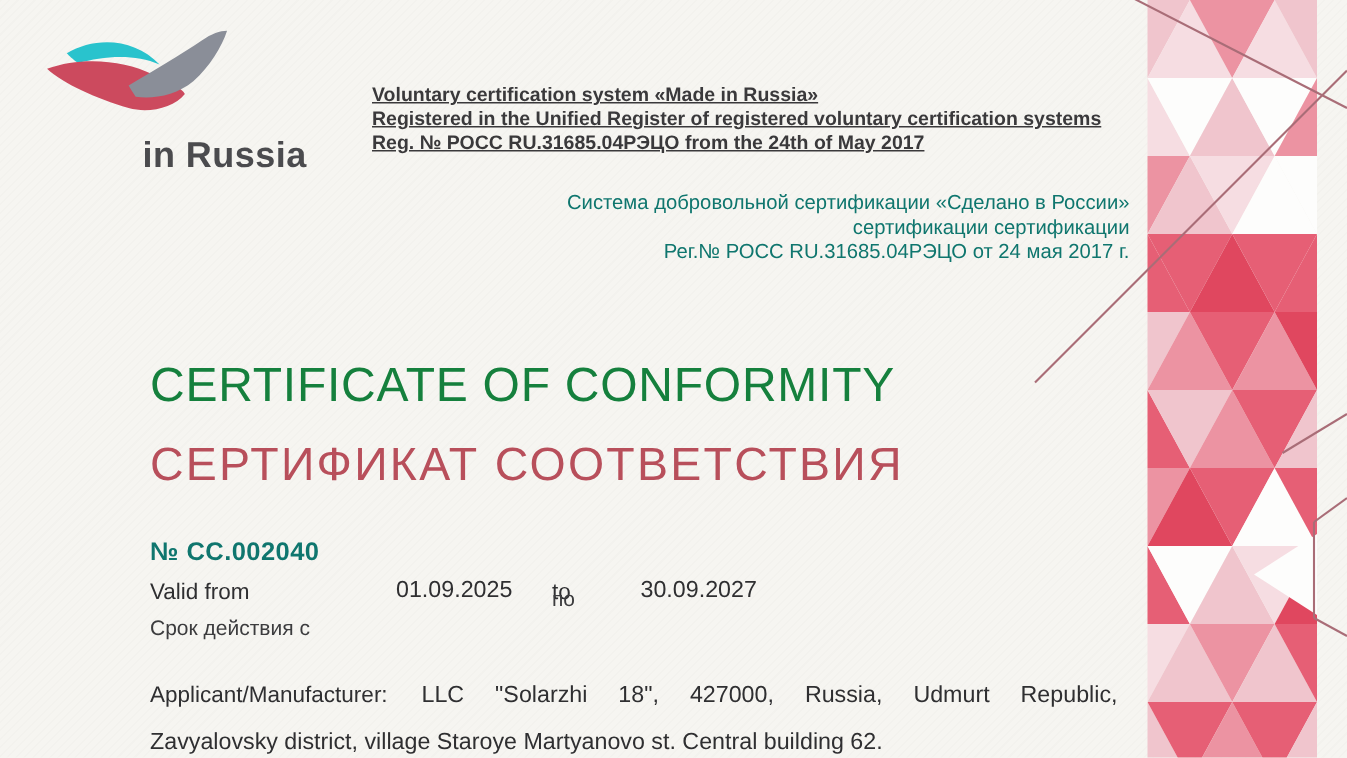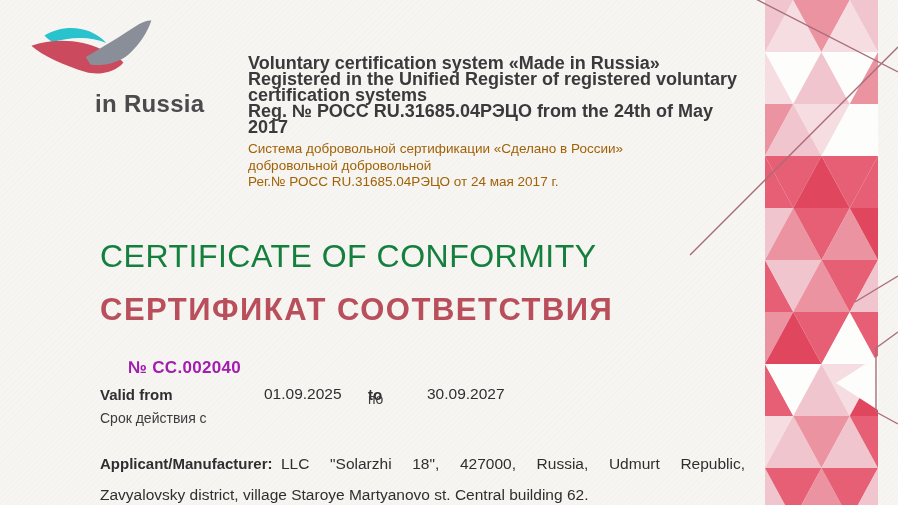--- a/index.html
+++ b/index.html
@@ -16,34 +16,34 @@
       #f6f5f1;
   }
   
   .logo-icon{position:absolute;left:22px;top:14px;width:150px;height:72px;}
   .logo-text{
     position:absolute;left:95px;top:90px;
     font-weight:bold;color:#4b4b4e;font-size:24px;line-height:27px;letter-spacing:0.3px;
   }
   
   .hdr{position:absolute;left:248px;top:55px;width:505px;}
-  .hdr-en{font-weight:bold;color:#3a393b;font-size:18px;line-height:16px;}
-  .hdr-ru{margin-top:6px;color:#a16207;font-size:13.5px;line-height:16.5px;font-weight:normal;}
+  .hdr-en{font-weight:bold;color:#3a393b;font-size:13px;line-height:16px;text-decoration:underline;}
+  .hdr-ru{margin-top:24px;color:#0f766e;font-size:13.5px;line-height:16.5px;font-weight:normal;text-align:right;}
   
   .title-en{
     position:absolute;left:100px;top:238px;
     font-size:32px;font-weight:normal;color:#15803d;letter-spacing:0.5px;white-space:nowrap;
   }
   .title-ru{
     position:absolute;left:100px;top:292px;
-    font-size:31px;font-weight:bold;color:#b84f5b;letter-spacing:1.5px;white-space:nowrap;
+    font-size:31px;font-weight:normal;color:#b84f5b;letter-spacing:1.5px;white-space:nowrap;
   }
   
-  .cert-no{position:absolute;left:100px;top:358px;font-size:17px;font-weight:bold;color:#a21caf;letter-spacing:0.3px;margin-left:28px;}
-  .lbl-b{font-weight:bold;color:#2f2f31;font-size:15px;position:absolute;white-space:nowrap;}
+  .cert-no{position:absolute;left:100px;top:358px;font-size:17px;font-weight:bold;color:#0f766e;letter-spacing:0.3px;}
+  .lbl-b{font-weight:normal;color:#2f2f31;font-size:15px;position:absolute;white-space:nowrap;}
   .lbl-r{font-weight:normal;color:#3c3c3e;font-size:14px;position:absolute;white-space:nowrap;}
   .val{font-weight:normal;color:#2f2f31;font-size:15.5px;position:absolute;white-space:nowrap;}
   .valid-from-en{left:100px;top:386px;}
   .valid-from-ru{left:100px;top:410px;}
   .date-from{left:264px;top:385px;}
   .to-en{left:368px;top:386px;}
   .to-ru{left:368px;top:391px;text-align:right;}
   .date-to{left:427px;top:385px;text-align:right;}
   
   .app-label{left:100px;top:455px;font-size:15px;}
@@ -72,21 +72,21 @@
 </div>
 
 <div class="hdr">
   <div class="hdr-en">
     <div>Voluntary certification system «Made in Russia»</div>
     <div>Registered in the Unified Register of registered voluntary certification systems</div>
     <div>Reg. № РОСС RU.31685.04РЭЦО from the 24th of May 2017</div>
   </div>
   <div class="hdr-ru">
     <div>Система добровольной сертификации «Сделано в России»</div>
-    <div>добровольной добровольной</div>
+    <div>сертификации сертификации</div>
     <div>Рег.№ РОСС RU.31685.04РЭЦО от 24 мая 2017 г.</div>
   </div>
 </div>
 
 <div class="title-en">CERTIFICATE OF CONFORMITY</div>
 <div class="title-ru">СЕРТИФИКАТ СООТВЕТСТВИЯ</div>
 
 <div class="cert-no">№ CC.002040</div>
 <div class="lbl-b valid-from-en">Valid from</div>
 <div class="val date-from">01.09.2025</div>

